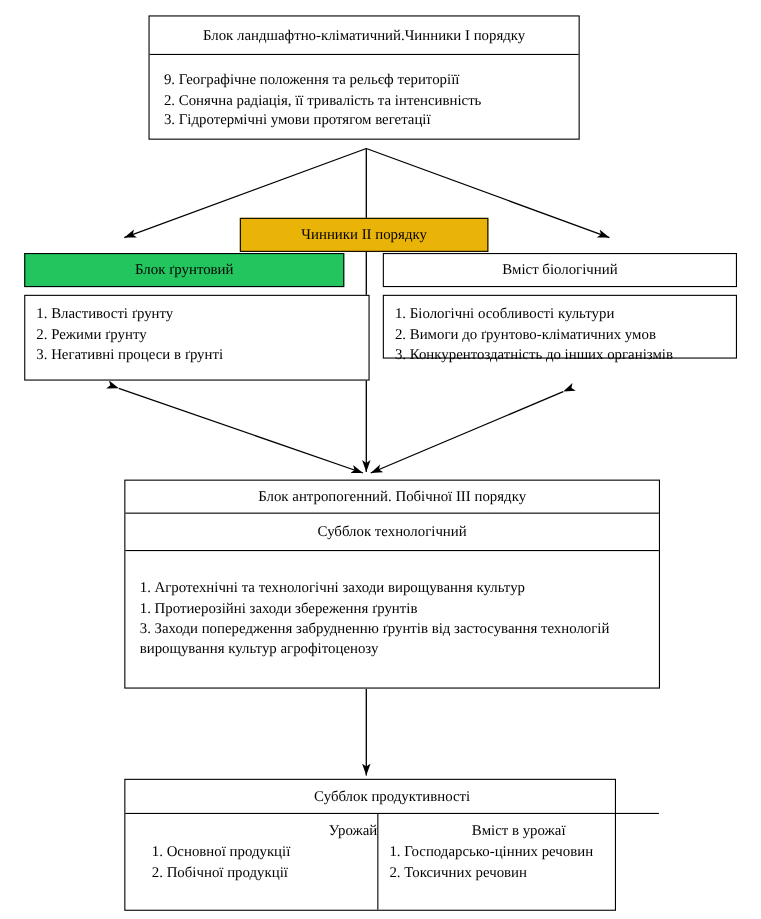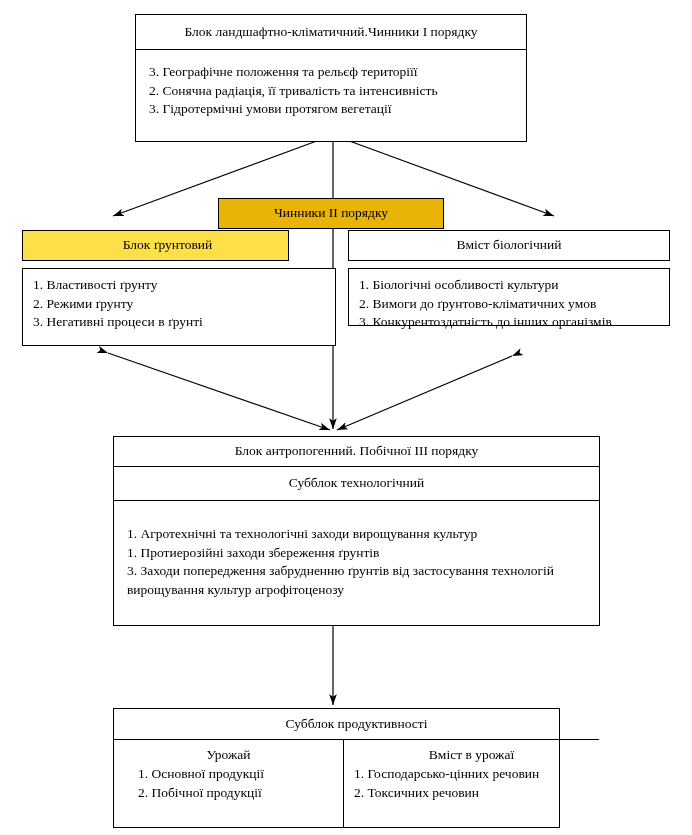--- a/index.html
+++ b/index.html
@@ -37,38 +37,38 @@
 
     <line x1="333" y1="135" x2="333" y2="429" stroke="#000" stroke-width="1.2" marker-end="url(#ah)"></line>
 
     <line x1="108" y1="353" x2="330" y2="430" stroke="#000" stroke-width="1.2" marker-start="url(#ah)" marker-end="url(#ah)"></line>
 
     <line x1="512" y1="356" x2="337" y2="430" stroke="#000" stroke-width="1.2" marker-start="url(#ah)" marker-end="url(#ah)"></line>
 
     <line x1="333" y1="626" x2="333" y2="705" stroke="#000" stroke-width="1.2" marker-end="url(#ah)"></line>
   </svg>
 
-  <div class="box" style="left:135px;top:14px;width:392px;height:128px;background:#fff;">
+  <div class="box" style="left:135px;top:14px;width:392px;height:113px;background:#fff;">
     <div class="hdr" style="left:0;top:0;width:390px;height:35px;border-bottom:1px solid #000;">
       <span>Блок ландшафтно-кліматичний.Чинники I порядку</span>
     </div>
     <div class="lst" style="position:absolute;left:13px;top:48px;right:6px;">
-      <div>3. Географічне положення та рельєф територіїї</div>
+      <div>9. Географічне положення та рельєф територіїї</div>
       <div>2. Сонячна радіація, її тривалість та інтенсивність</div>
       <div>3. Гідротермічні умови протягом вегетації</div>
     </div>
   </div>
 
   <div class="box" style="left:218px;top:198px;width:226px;height:31px;background:#eab308;">
     <div class="hdr" style="left:0;top:0;width:224px;height:29px;">
       <span>Чинники II порядку</span>
     </div>
   </div>
 
-  <div class="box" style="left:22px;top:230px;width:267px;height:31px;background:#fde047;">
+  <div class="box" style="left:22px;top:230px;width:291px;height:31px;background:#22c55e;">
     <div class="hdr" style="left:0;top:0;width:289px;height:29px;">
       <span>Блок ґрунтовий</span>
     </div>
   </div>
   <div class="box" style="left:22px;top:268px;width:314px;height:78px;background:#fff;">
     <div class="lst" style="position:absolute;left:10px;top:7px;right:4px;">
       <div>1. Властивості ґрунту</div>
       <div>2. Режими ґрунту</div>
       <div>3. Негативні процеси в ґрунті</div>
     </div>
@@ -102,21 +102,21 @@
   </div>
 
   <div class="box" style="left:113px;top:708px;width:447px;height:120px;background:#fff;">
     <div class="hdr" style="left:0;top:0;width:485px;height:31px;border-bottom:1px solid #000;">
       <span>Субблок продуктивності</span>
     </div>
 
     <div class="sep" style="left:229px;top:31px;width:1px;height:87px;"></div>
 
     <div style="position:absolute;left:0;top:31px;width:229px;height:87px;">
-      <div class="ttl" style="margin-top:7px;">Урожай</div>
+      <div class="ttl" style="margin-top:7px;text-align:right;">Урожай</div>
       <div class="lst" style="margin-left:24px;margin-top:2px;">
         <div>1. Основної продукції</div>
         <div>2. Побічної продукції</div>
       </div>
     </div>
 
     <div style="position:absolute;left:230px;top:31px;width:255px;height:87px;">
       <div class="ttl" style="margin-top:7px;">Вміст в урожаї</div>
       <div class="lst" style="margin-left:10px;margin-top:2px;">
         <div>1. Господарсько-цінних речовин</div>

